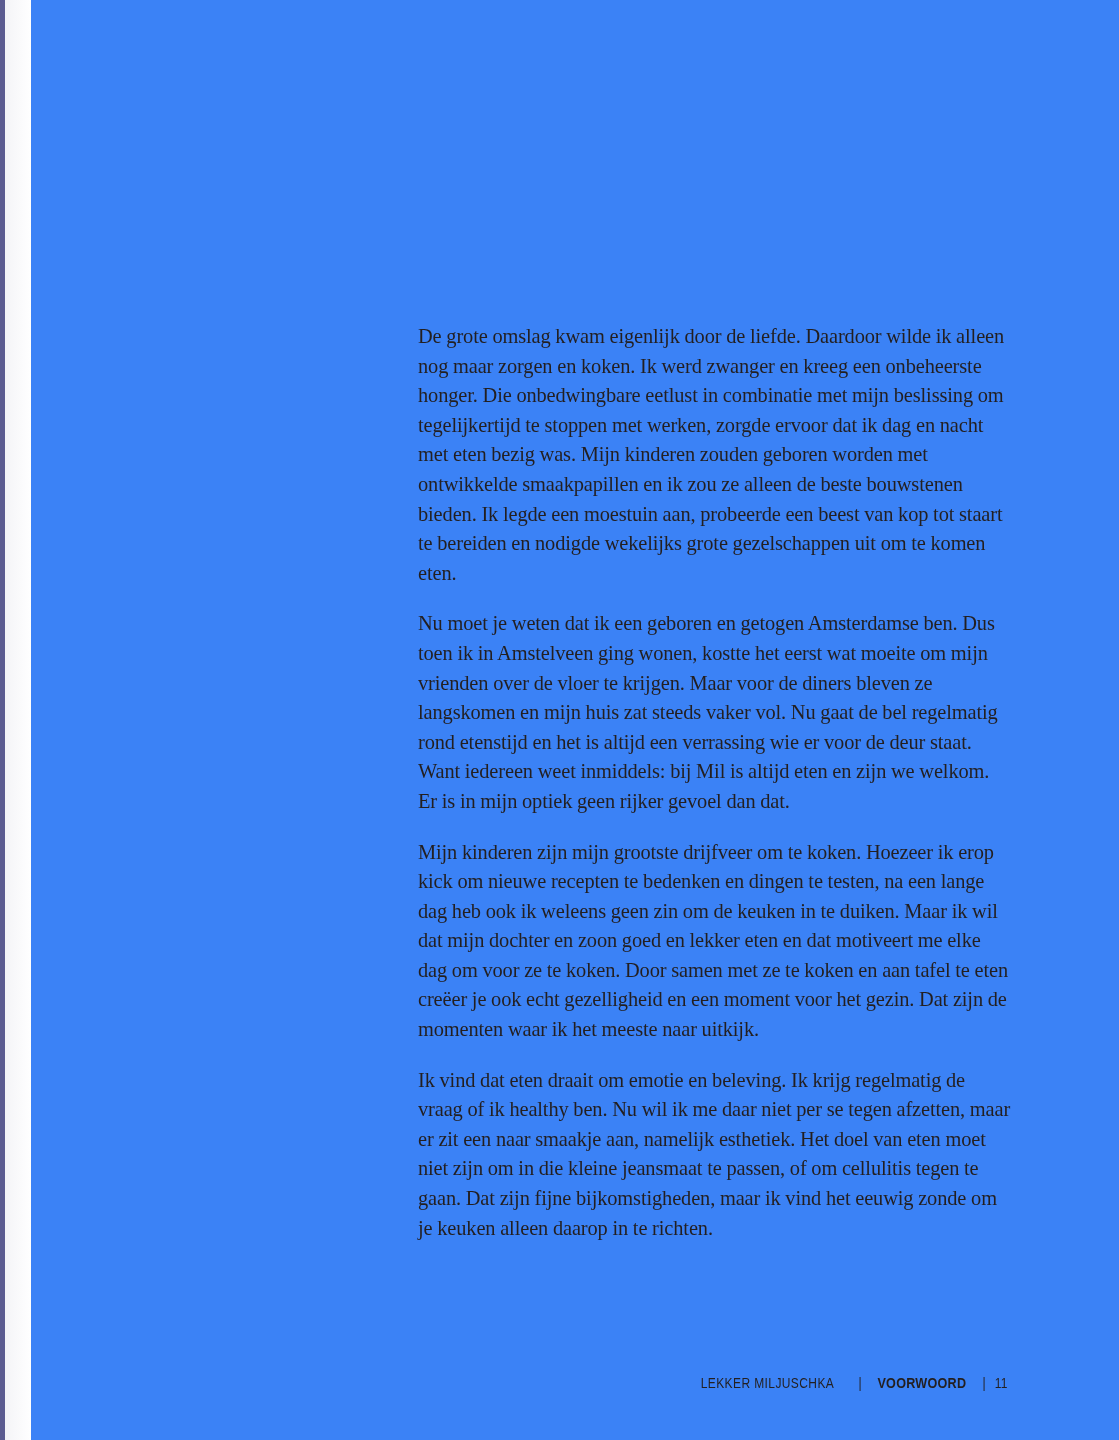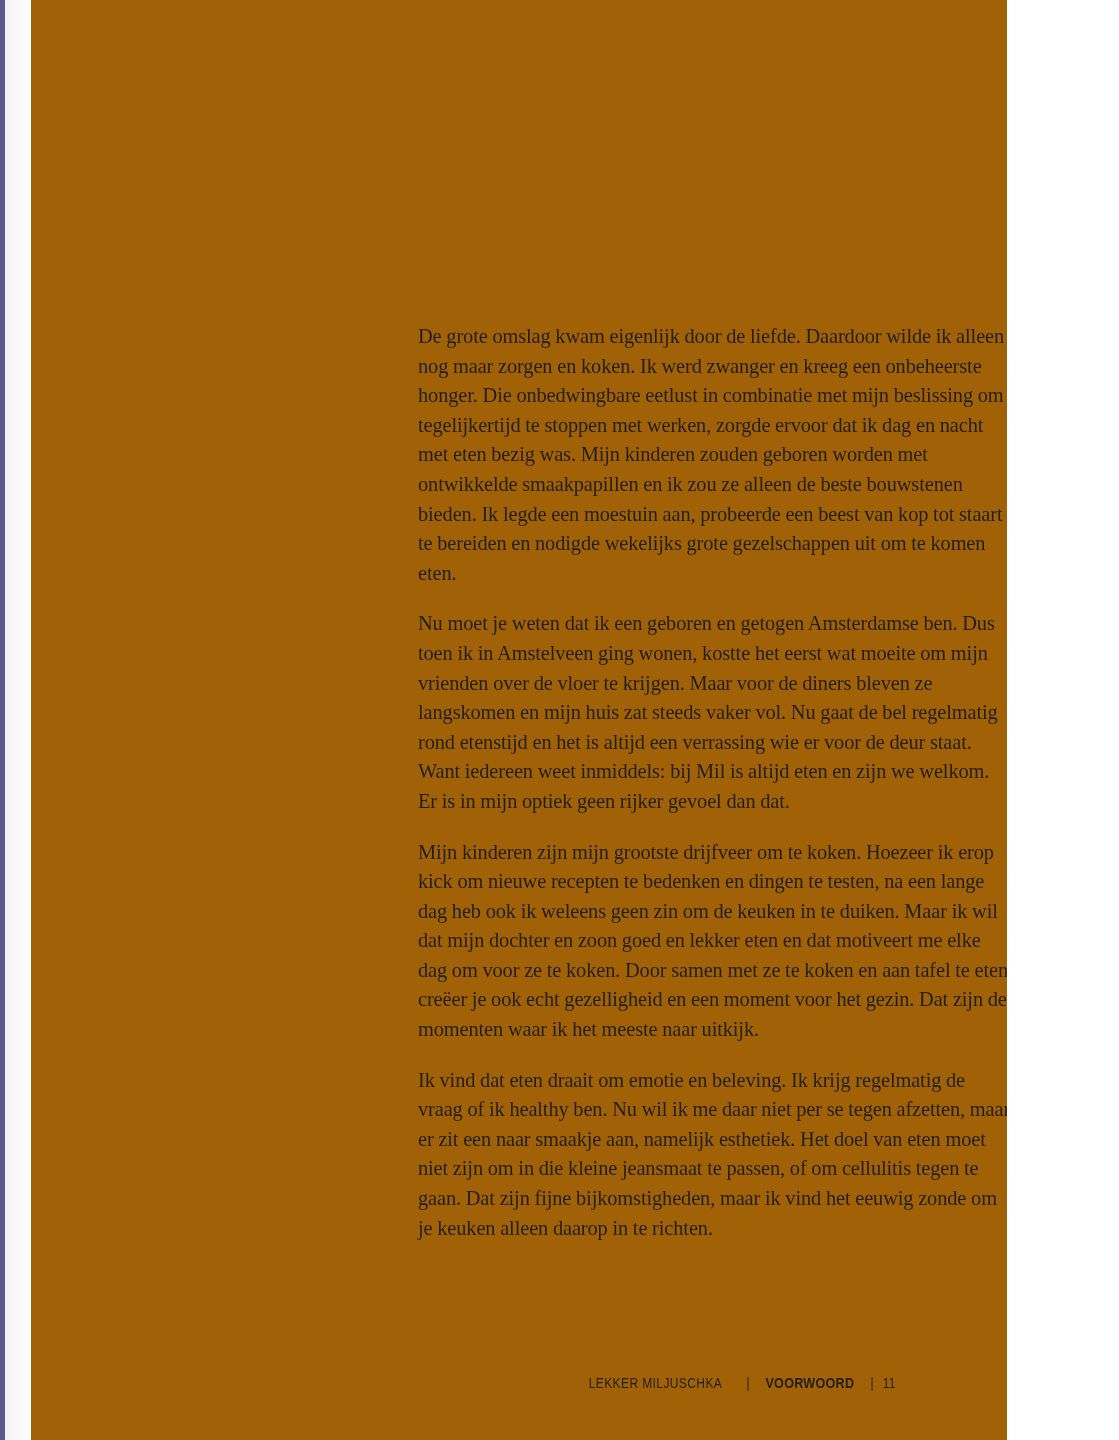--- a/index.html
+++ b/index.html
@@ -3,23 +3,23 @@
 <meta charset="utf-8">
 <style>
   html, body {
     margin: 0;
     padding: 0;
     background: #ffffff;
   }
 
   .page {
     position: relative;
-    width: 1007px;
+    width: 1119px;
     height: 1440px;
-    background: #a16207;
+    background: #3b82f6;
     overflow: hidden;
     box-sizing: border-box;
   }
 
   
   .edge-strip {
     position: absolute;
     left: 0;
     top: 0;
     width: 5px;

